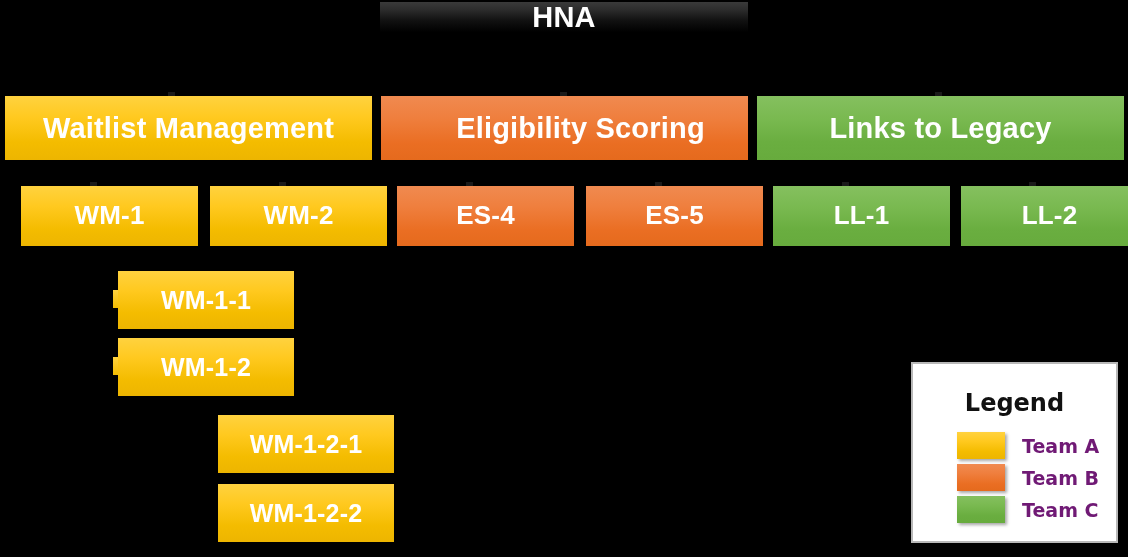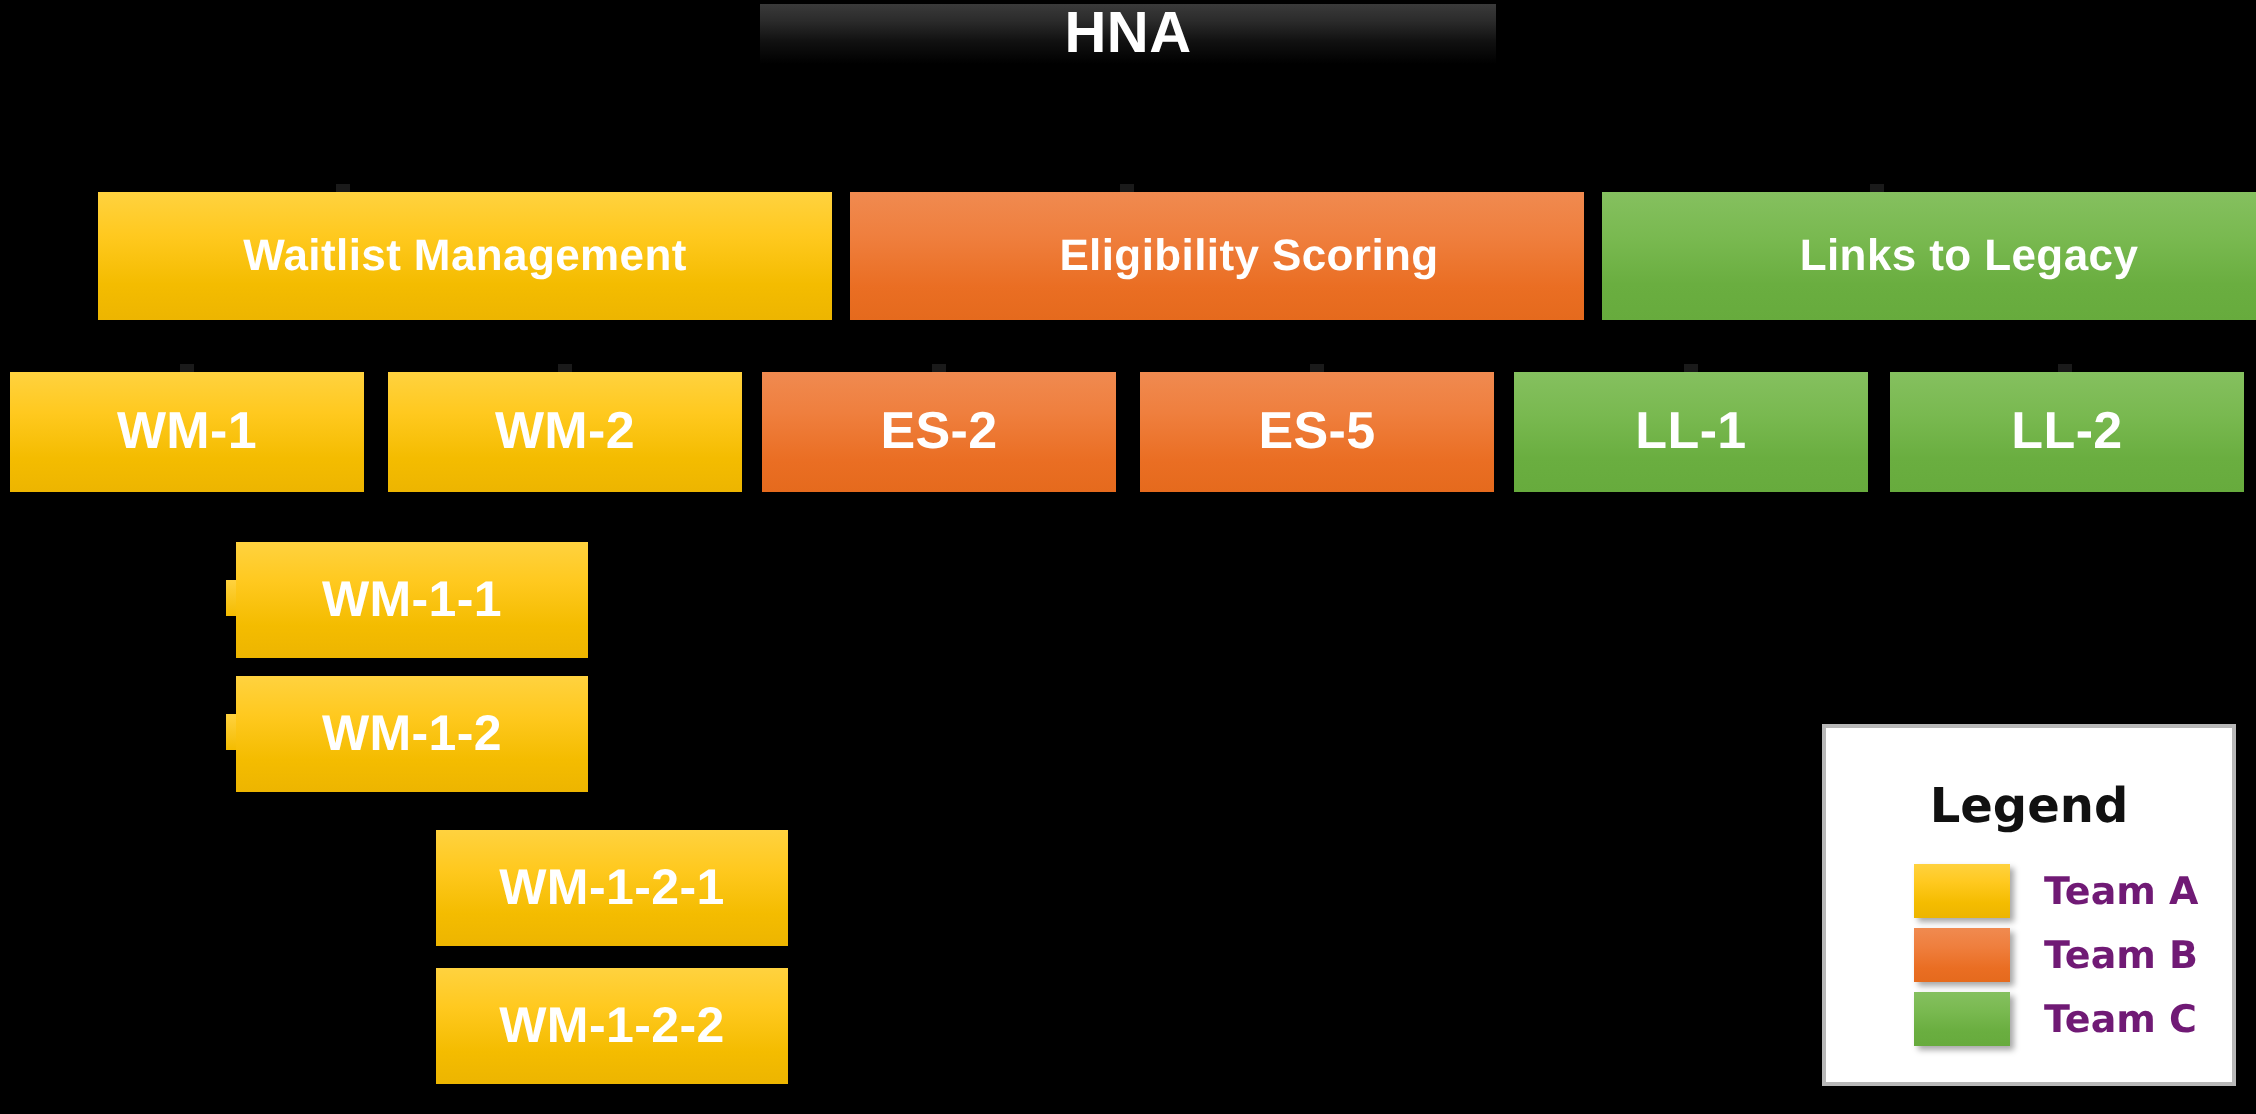--- a/index.html
+++ b/index.html
@@ -52,22 +52,22 @@
   .fill-b {
     background: linear-gradient(to bottom, #f08a50 0%, #ef7f3e 34%, #ea6e23 74%, #e56a1d 100%);
   }
   .fill-c {
     background: linear-gradient(to bottom, #84bf5e 0%, #78b84f 36%, #६8ad3f 70%, #66ab3d 100%);
   }
   .fill-c {
     background: linear-gradient(to bottom, #85c05f 0%, #79b950 36%, #6aae40 72%, #67ab3d 100%);
   }
 
-  .node-l1 { font-size: 22px; margin-left: 44px; }
-  .node-l2 { font-size: 26px; }
+  .node-l1 { font-size: 29px; }
+  .node-l2 { font-size: 26px; margin-left: 16px; }
   .node-l3 { font-size: 25px; }
   .node-l4 { font-size: 25px; }
 
   
   .nub {
     position: absolute;
     background: #1a1a1a;
     width: 7px;
     height: 4px;
   }
@@ -154,21 +154,21 @@
 
   <div class="node node-l2 fill-a" style="left:5px; top:186px; width:177px; height:60px;">
     <span>WM-1</span>
   </div>
 
   <div class="node node-l2 fill-a" style="left:194px; top:186px; width:177px; height:60px;">
     <span>WM-2</span>
   </div>
 
   <div class="node node-l2 fill-b" style="left:381px; top:186px; width:177px; height:60px;">
-    <span>ES-2</span>
+    <span>ES-4</span>
   </div>
 
   <div class="node node-l2 fill-b" style="left:570px; top:186px; width:177px; height:60px;">
     <span>ES-5</span>
   </div>
 
   <div class="node node-l2 fill-c" style="left:757px; top:186px; width:177px; height:60px;">
     <span>LL-1</span>
   </div>
 

